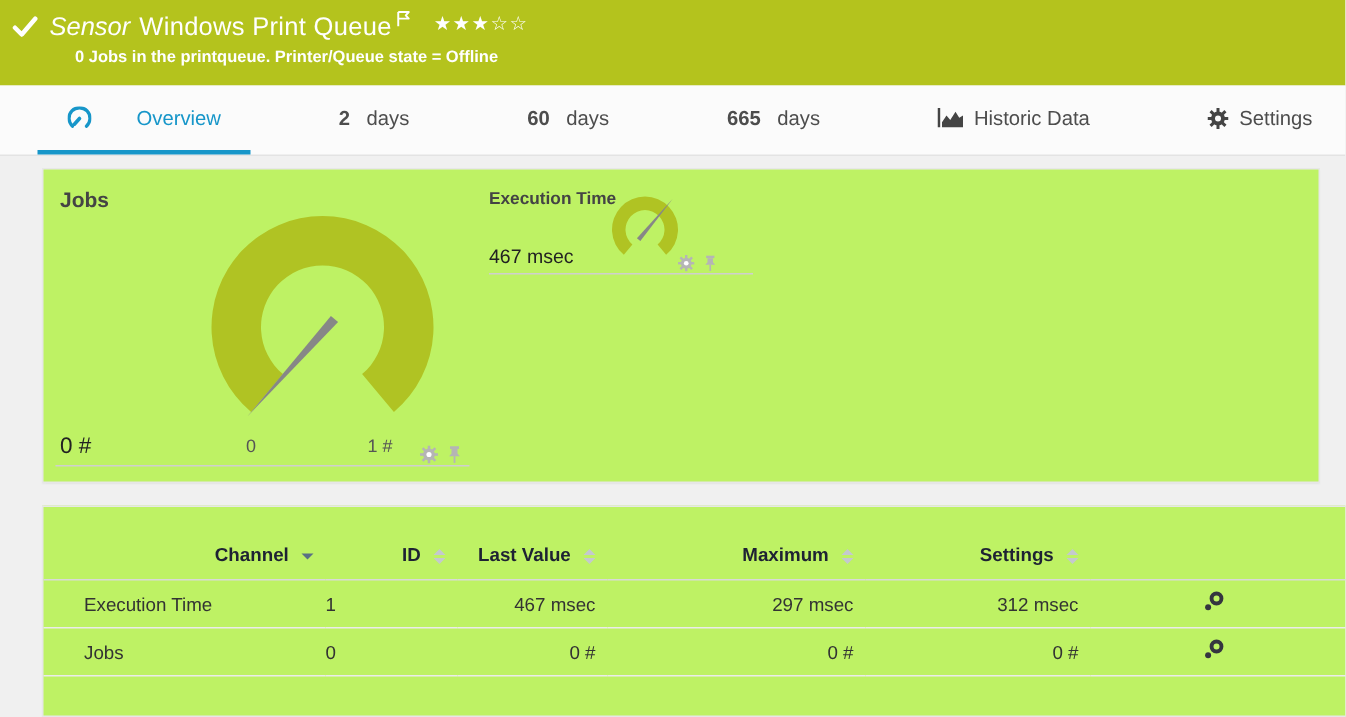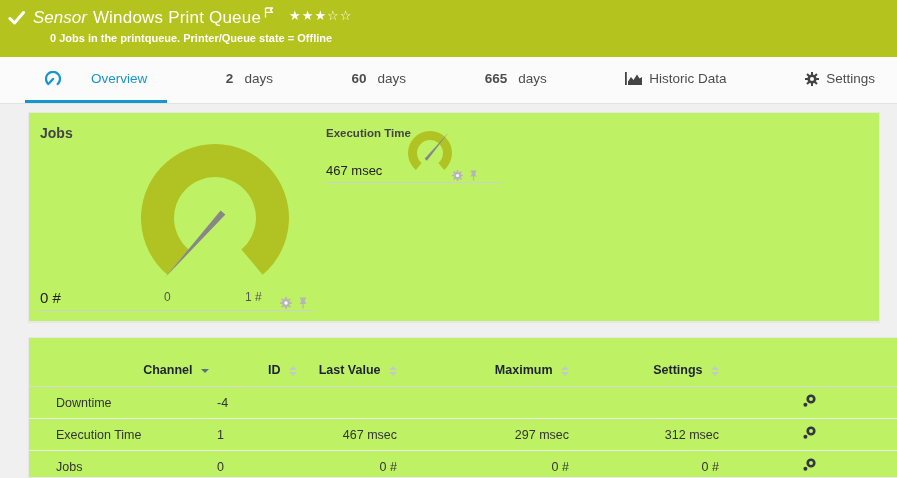--- a/index.html
+++ b/index.html
@@ -247,33 +247,20 @@
           <span class="sort-icons"><span class="tri tri-up"></span><span class="tri tri-down"></span></span>
         </th>
         <th class="num">
           <span>Settings</span>
           <span class="sort-icons"><span class="tri tri-up"></span><span class="tri tri-down"></span></span>
         </th>
         <th></th>
       </tr>
     </thead>
     <tbody>
-      <tr>
-        <td>Downtime</td>
-        <td>-4</td>
-        <td class="num"></td>
-        <td class="num"></td>
-        <td class="num"></td>
-        <td class="gear-cell">
-          <svg width="14" height="14" viewBox="0 0 14 14">
-            <circle cx="9" cy="5" r="3.3" fill="none" stroke="#35353f" stroke-width="2.6"></circle>
-            <circle cx="3.4" cy="10.8" r="2" fill="#35353f"></circle>
-          </svg>
-        </td>
-      </tr>
       <tr>
         <td>Execution Time</td>
         <td>1</td>
         <td class="num">467 msec</td>
         <td class="num">297 msec</td>
         <td class="num">312 msec</td>
         <td class="gear-cell">
           <svg width="14" height="14" viewBox="0 0 14 14">
             <circle cx="9" cy="5" r="3.3" fill="none" stroke="#35353f" stroke-width="2.6"></circle>
             <circle cx="3.4" cy="10.8" r="2" fill="#35353f"></circle>

